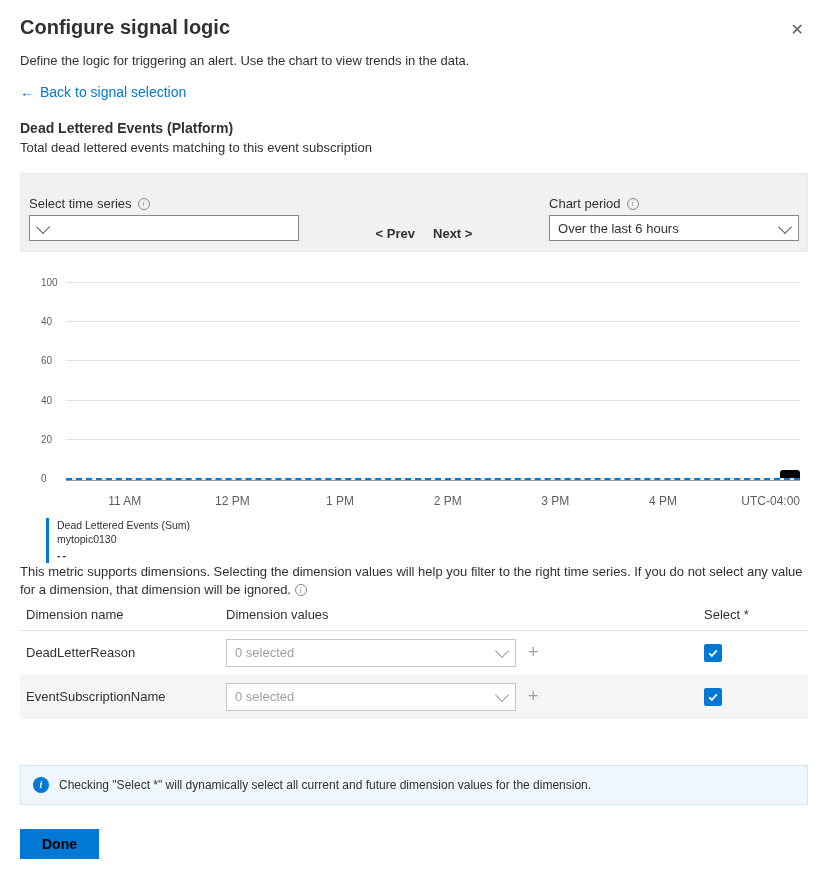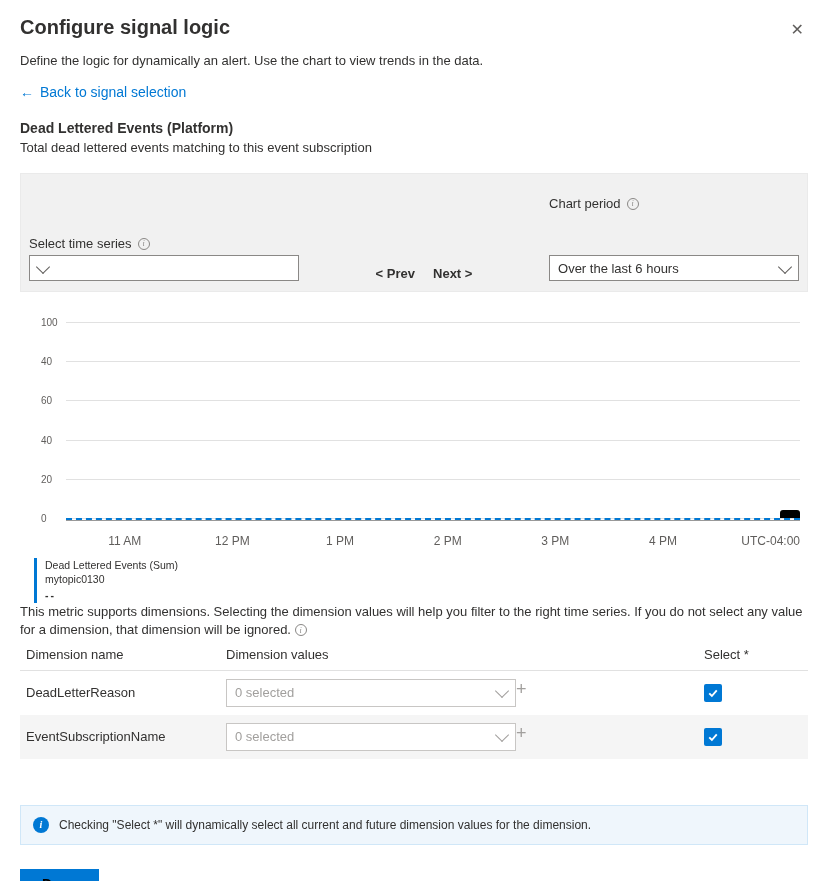--- a/index.html
+++ b/index.html
@@ -31,42 +31,42 @@
     width: 12px; height: 12px; border: 1px solid #8a8886; border-radius: 50%;
     display: inline-flex; align-items: center; justify-content: center;
     font-size: 8px; color: #8a8886; font-style: italic; font-family: serif;
   }
   .dropdown {
     background: #fff; border: 1px solid #8a8886; height: 26px;
     display: flex; align-items: center; justify-content: space-between;
     padding: 0 8px; font-size: 13px; cursor: pointer;
   }
   .dd-ts { width: 270px; }
-  .dd-period { width: 250px; margin-top: 40px; }
+  .dd-period { width: 250px; }
   .chev-down {
     width: 10px; height: 10px;
     border-right: 1.5px solid #605e5c; border-bottom: 1.5px solid #605e5c;
     transform: rotate(45deg); margin-top: -3px;
   }
   .nav-btns { display: flex; gap: 18px; align-items: center; padding-top: 22px; font-size: 13px; font-weight: 600; color: #323130; }
   .nav-btn { cursor: pointer; }
   .spacer { flex: 1; }
 
   
   .chart-wrap { margin-top: 14px; padding: 6px 4px 0 4px; }
   .chart-area { position: relative; height: 220px; }
   .ytick { position: absolute; left: 17px; font-size: 10px; color: #605e5c; transform: translateY(-50%); }
   .grid-line { position: absolute; left: 42px; right: 4px; height: 1px; background: #e1e1e1; }
   .plot-zero { position: absolute; left: 42px; right: 4px; height: 0; border-top: 2px dashed #0078d4; }
   .black-blip { position: absolute; right: 4px; width: 20px; height: 8px; background: #000; border-radius: 3px 3px 0 0; }
   .xaxis-line { position: absolute; left: 42px; right: 4px; height: 1px; background: #999; }
   .xtick-row { position: relative; height: 14px; margin-left: 42px; margin-right: 4px; margin-top: 2px; }
   .xtick { position: absolute; font-size: 12px; color: #605e5c; transform: translateX(-50%); }
   .xtick.tz { right: 0; transform: none; }
-  .legend { display: flex; gap: 8px; margin-top: 10px; margin-left: 10px; }
+  .legend { display: flex; gap: 8px; margin-top: 10px; margin-left: 22px; }
   .legend-bar { width: 3px; background: #0078d4; align-self: stretch; }
   .legend-text { font-size: 10.5px; color: #323130; line-height: 1.35; }
   .legend-val { font-weight: 700; letter-spacing: 2px; margin-top: 2px; }
 
   
   .dim-note { font-size: 13px; margin-top: 22px; margin-bottom: 14px; line-height: 1.4; display: inline; }
   .dim-note .info-icon { vertical-align: middle; }
 
   
   .dim-table { width: 100%; border-collapse: collapse; }
@@ -74,21 +74,21 @@
   .dim-table td { padding: 8px 6px; font-size: 13px; }
   .dim-table tr.row-alt { background: #f5f5f5; }
   .th-name { width: 200px; }
   .th-sel { width: 110px; }
   .dim-dd {
     width: 290px; height: 28px; background: #fff; border: 1px solid #c8c6c4;
     display: flex; align-items: center; justify-content: space-between;
     padding: 0 8px; color: #a19f9d; cursor: pointer;
   }
   .dim-dd .chev-down { border-color: #a19f9d; }
-  .dim-values-cell { display: flex; gap: 0; }
+  .dim-values-cell { display: flex; align-items: center; gap: 12px; }
   .plus-icon { font-size: 18px; color: #a19f9d; font-weight: 300; cursor: pointer; }
   .checkbox {
     width: 18px; height: 18px; background: #0078d4; border-radius: 2px;
     display: inline-flex; align-items: center; justify-content: center;
     cursor: pointer;
   }
   .checkbox svg { width: 12px; height: 12px; }
   .check-path { stroke: #fff; stroke-width: 2.5; fill: none; }
 
   
@@ -115,21 +115,21 @@
 </head>
 <body>
 
 
 
 <div class="header-row">
   <h1>Configure signal logic</h1>
   <div class="close-x">✕</div>
 </div>
 
-<div class="subtitle">Define the logic for dynamically an alert. Use the chart to view trends in the data.</div>
+<div class="subtitle">Define the logic for triggering an alert. Use the chart to view trends in the data.</div>
 
 <div class="back-link">
   <span class="arrow">←</span>
   <span>Back to signal selection</span>
 </div>
 
 <div class="sig-name">Dead Lettered Events (Platform)</div>
 <div class="sig-desc">Total dead lettered events matching to this event subscription</div>
 
 <div class="controls-bar">

